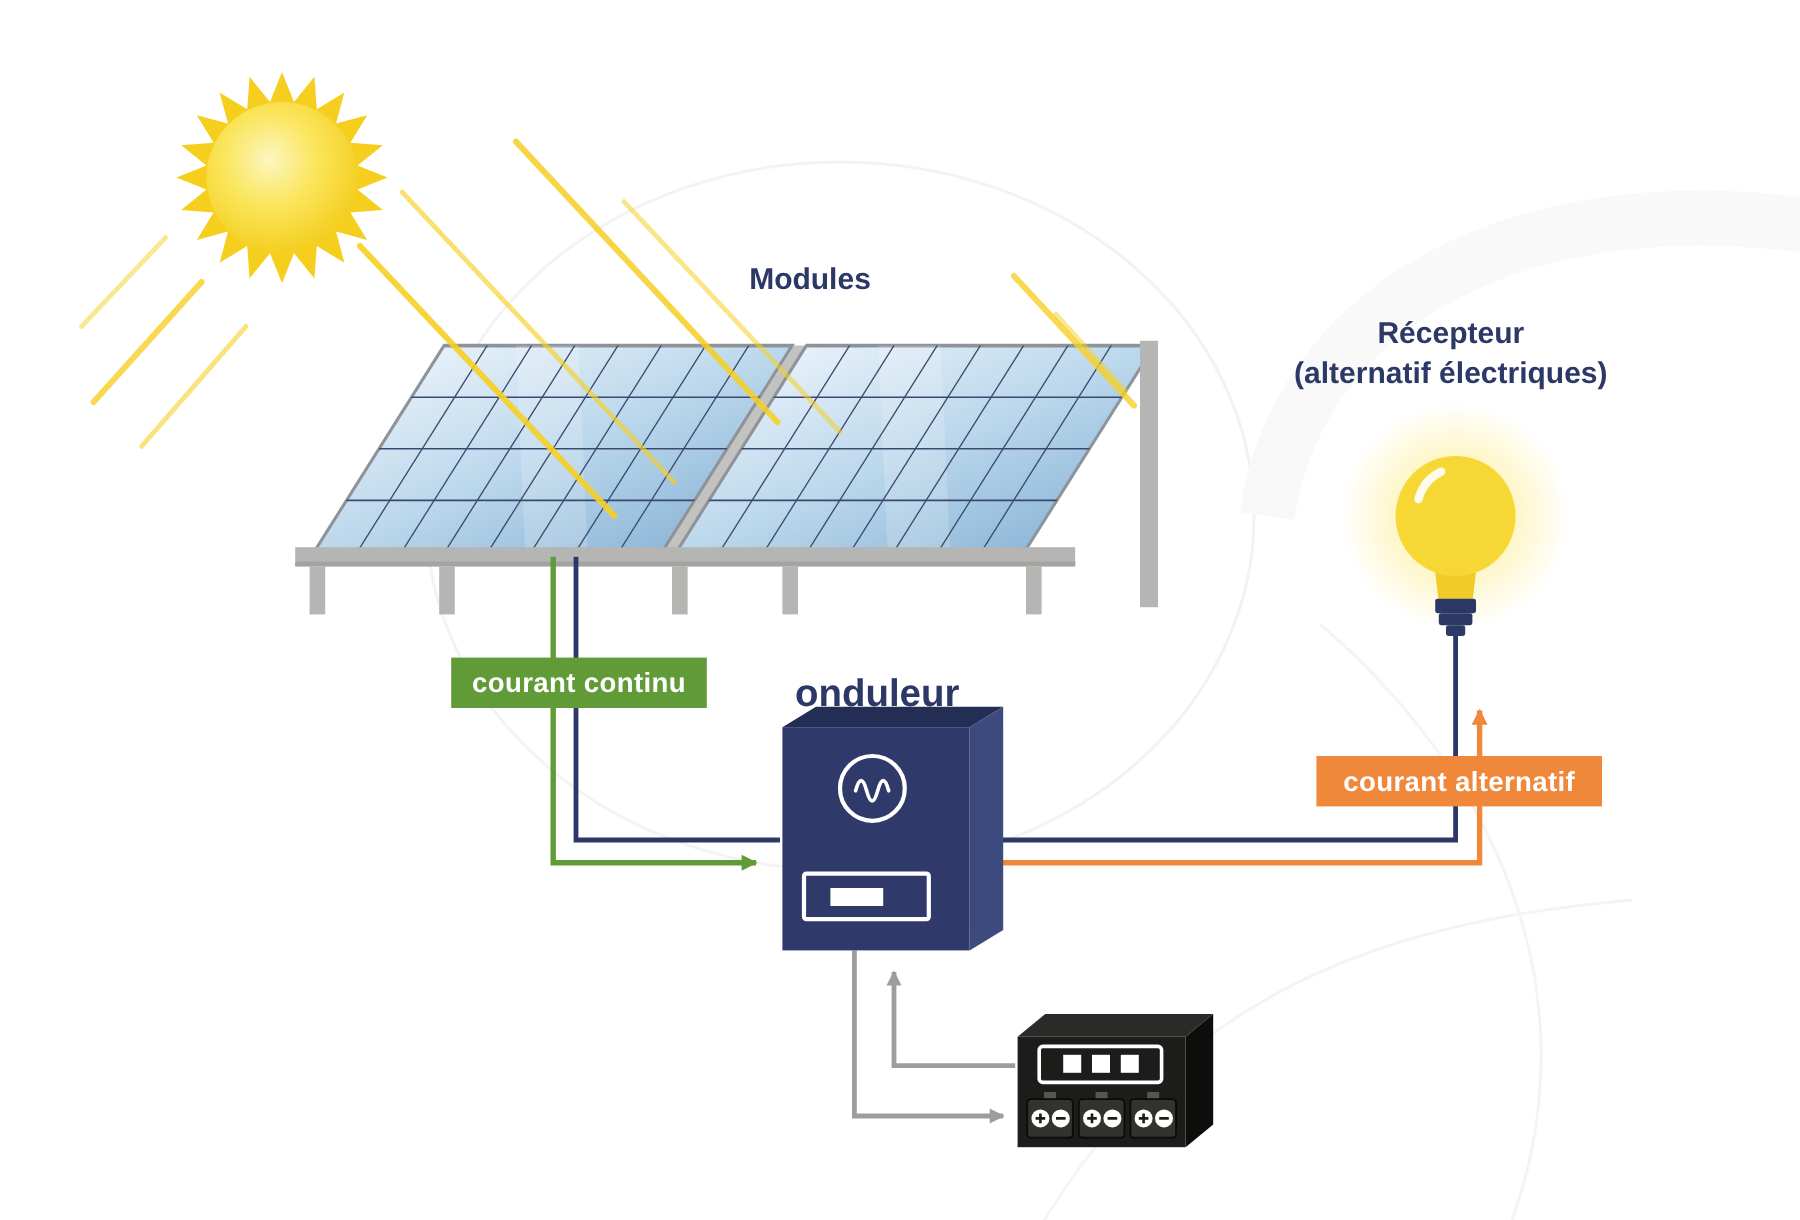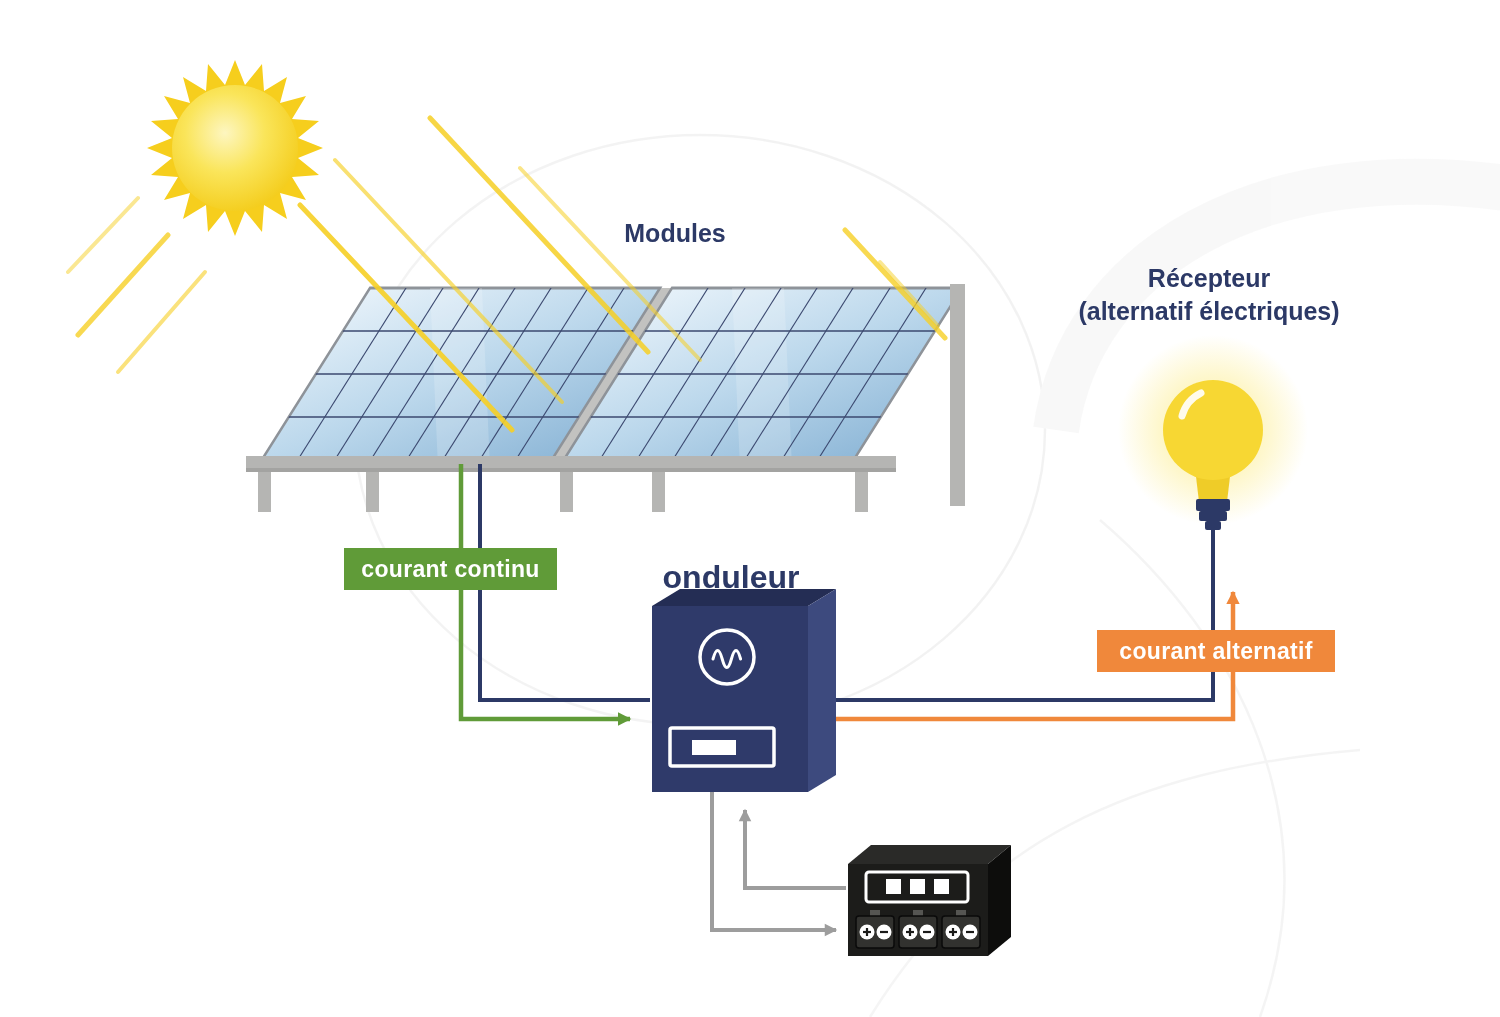--- a/index.html
+++ b/index.html
@@ -184,21 +184,21 @@
 
 <div class="lbl" style="left:535px;top:188px;width:280px;font-size:25px;margin-top:29px;">
   <div>Modules</div>
 </div>
 
 <div class="lbl" style="left:1044px;top:262px;width:330px;font-size:25px;">
   <div>Récepteur</div>
   <div>(alternatif électriques)</div>
 </div>
 
-<div class="badge badge-green" style="left:344px;top:548px;width:213px;height:42px;">
+<div class="badge badge-green" style="left:376px;top:548px;width:213px;height:42px;">
   <span>courant continu</span>
 </div>
 
 <div class="lbl" style="left:631px;top:556px;width:200px;font-size:32px;">
   <span>onduleur</span>
 </div>
 
 <div class="badge badge-orange" style="left:1097px;top:630px;width:238px;height:42px;">
   <span>courant alternatif</span>
 </div>

